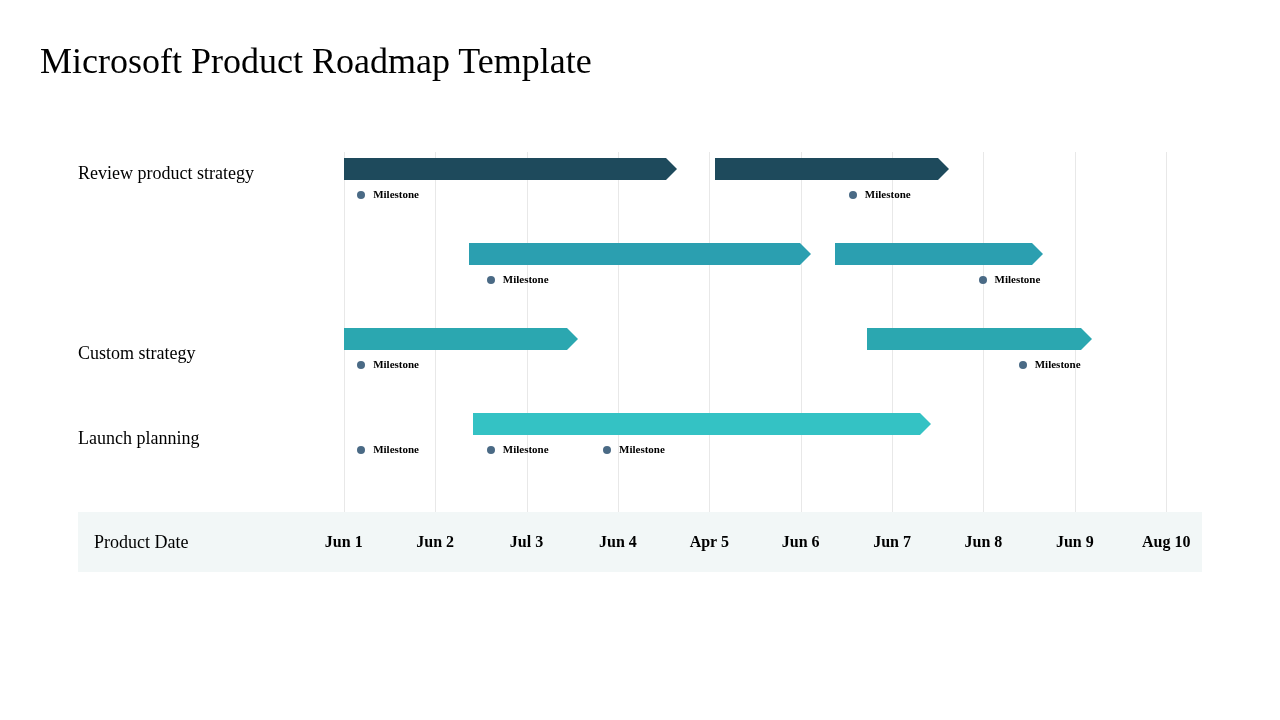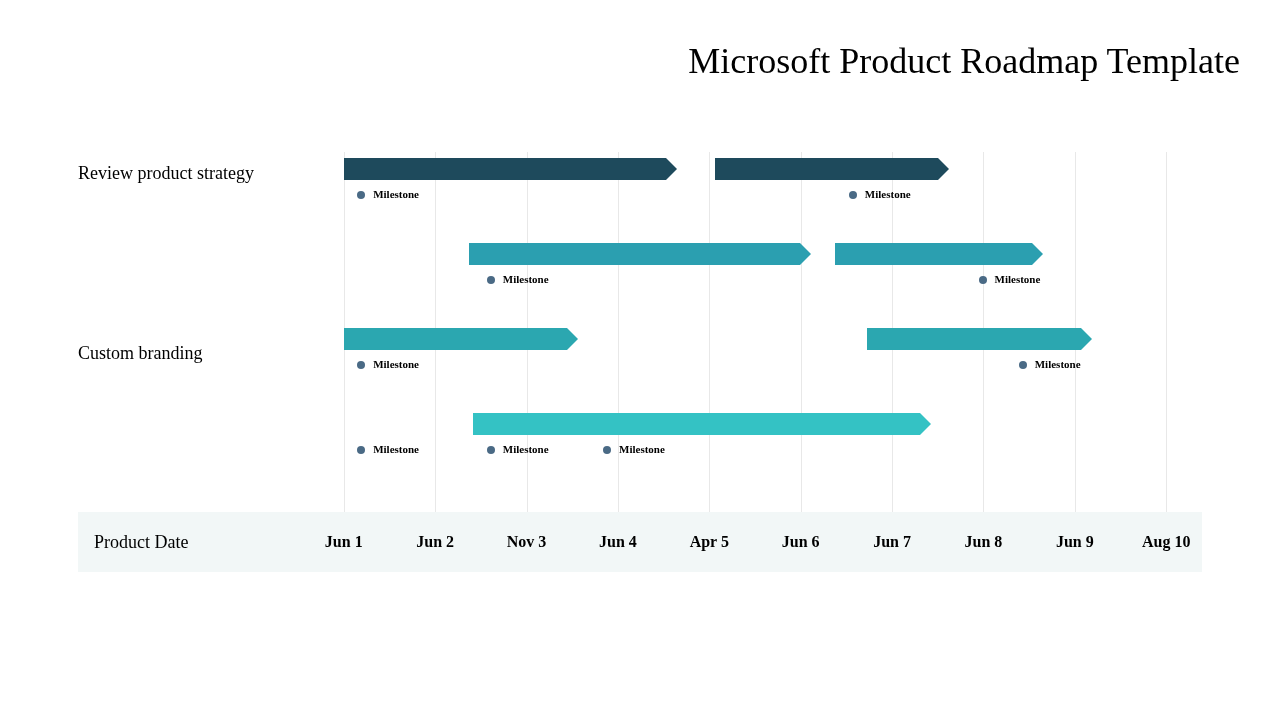--- a/index.html
+++ b/index.html
@@ -10,21 +10,21 @@
     height: 720px;
     overflow: hidden;
   }
   .slide {
     width: 100%;
     height: 100%;
     padding: 40px 40px 0 40px;
     position: relative;
   }
   .title {
-    text-align: right;
+    text-align: left;
     font-size: 36px;
     font-weight: 500;
     color: #000;
     margin-bottom: 70px;
   }
   .chart {
     position: relative;
     margin: 0 38px;
     height: 420px;
   }
@@ -168,46 +168,47 @@
       <div class="row">
         <div class="bar-track">
           <div class="bar" style="left:18%; width:37%; background:#2b9fb0; color:#2b9fb0;"></div>
           <div class="bar" style="left:59%; width:22%; background:#2b9fb0; color:#2b9fb0;"></div>
           <div class="ms" style="left:20%;"><span class="dot" style="background:#4a6a85;"></span><span>Milestone</span></div>
           <div class="ms" style="left:75%;"><span class="dot" style="background:#4a6a85;"></span><span>Milestone</span></div>
         </div>
       </div>
 
       <div class="row">
-        <div class="row-label" style="top:20px;">Custom branding</div>
+        <div class="row-label" style="top:20px;">Custom strategy</div>
         <div class="bar-track">
           <div class="bar" style="left:4%; width:25%; background:#2ba7b0; color:#2ba7b0;"></div>
           <div class="bar" style="left:62.5%; width:24%; background:#2ba7b0; color:#2ba7b0;"></div>
           <div class="ms" style="left:5.5%;"><span class="dot" style="background:#4a6a85;"></span><span>Milestone</span></div>
           <div class="ms" style="left:79.5%;"><span class="dot" style="background:#4a6a85;"></span><span>Milestone</span></div>
         </div>
       </div>
 
       <div class="row">
+        <div class="row-label" style="top:20px;">Launch planning</div>
         <div class="bar-track">
           <div class="bar" style="left:18.5%; width:50%; background:#34c2c4; color:#34c2c4;"></div>
           <div class="ms" style="left:5.5%;"><span class="dot" style="background:#4a6a85;"></span><span>Milestone</span></div>
           <div class="ms" style="left:20%;"><span class="dot" style="background:#4a6a85;"></span><span>Milestone</span></div>
           <div class="ms" style="left:33%;"><span class="dot" style="background:#4a6a85;"></span><span>Milestone</span></div>
         </div>
       </div>
 
     </div>
 
     <div class="axis">
       <div class="axis-label">Product Date</div>
       <div class="axis-ticks" id="ticks">
           <div class="tick" style="left: 4%;">Jun 1</div>
           <div class="tick" style="left: 14.2222%;">Jun 2</div>
-          <div class="tick" style="left: 24.4444%;">Nov 3</div>
+          <div class="tick" style="left: 24.4444%;">Jul 3</div>
           <div class="tick" style="left: 34.6667%;">Jun 4</div>
           <div class="tick" style="left: 44.8889%;">Apr 5</div>
           <div class="tick" style="left: 55.1111%;">Jun 6</div>
           <div class="tick" style="left: 65.3333%;">Jun 7</div>
           <div class="tick" style="left: 75.5556%;">Jun 8</div>
           <div class="tick" style="left: 85.7778%;">Jun 9</div>
           <div class="tick" style="left: 96%;">Aug 10</div>
         </div>
     </div>
 

